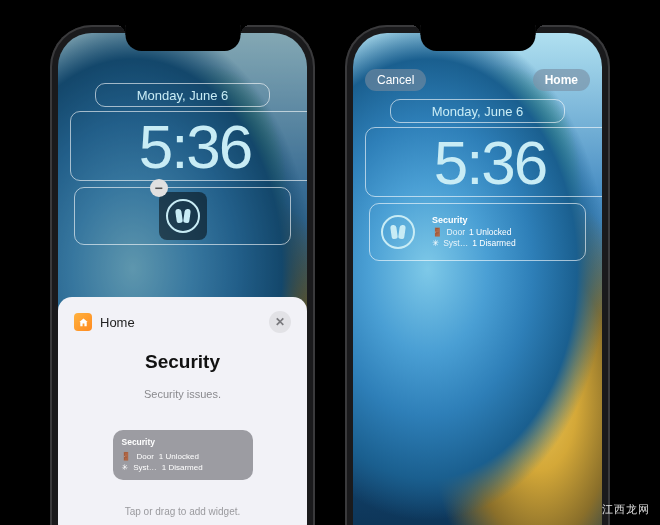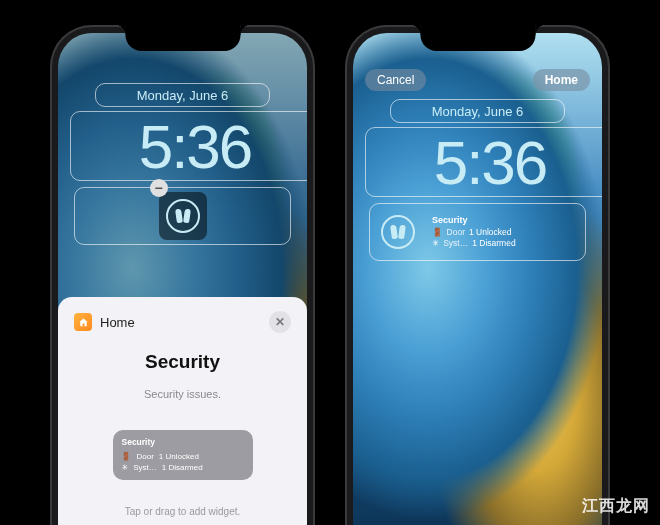--- a/index.html
+++ b/index.html
@@ -14,22 +14,22 @@
       padding: 25px 30px;
       font-family: -apple-system, BlinkMacSystemFont, "Segoe UI", sans-serif;
       position: relative;
       overflow: hidden;
     }
     .watermark {
       position: absolute;
       bottom: 8px;
       right: 10px;
       color: rgba(255,255,255,0.85);
-      font-size: 16px;
-      font-weight: 700;
+      font-size: 11px;
+      font-weight: 400;
       letter-spacing: 1px;
       z-index: 100;
     }
     .phone {
       width: 265px;
       height: 540px;
       background: #1a1a1c;
       border-radius: 42px;
       padding: 8px;
       box-shadow: inset 0 0 0 2px #3a3a3c, 0 0 0 1px #000;

